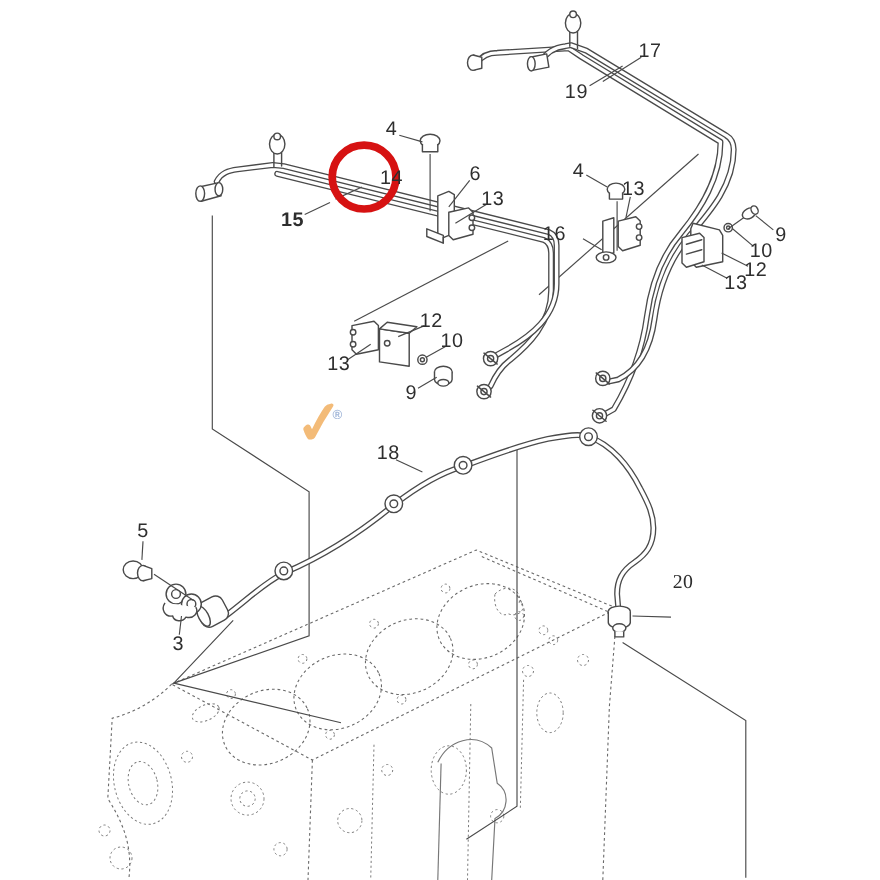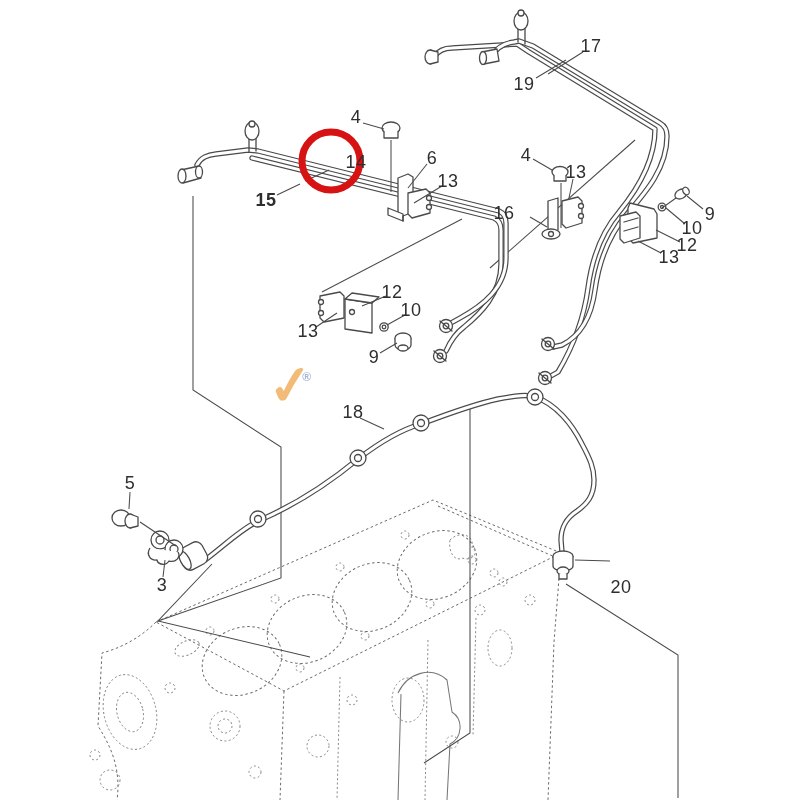--- a/index.html
+++ b/index.html
@@ -306,16 +306,16 @@
       <span class="callout" style="left: 692px; top: 228px;">10</span>
       <span class="callout" style="left: 687px; top: 245px;">12</span>
       <span class="callout" style="left: 669px; top: 257px;">13</span>
       <span class="callout" style="left: 392px; top: 292px;">12</span>
       <span class="callout" style="left: 411px; top: 310px;">10</span>
       <span class="callout" style="left: 308px; top: 331px;">13</span>
       <span class="callout" style="left: 374px; top: 357px;">9</span>
       <span class="callout" style="left: 353px; top: 412px;">18</span>
       <span class="callout" style="left: 130px; top: 483px;">5</span>
       <span class="callout" style="left: 162px; top: 585px;">3</span>
-      <span class="callout" style="left: 621px; top: 587px;">20</span>
+      <span class="callout" style="left: 621px; top: 529px; font-family: Liberation Serif, serif;">20</span>
     </div>
 
 </div>
 
 </body></html>

